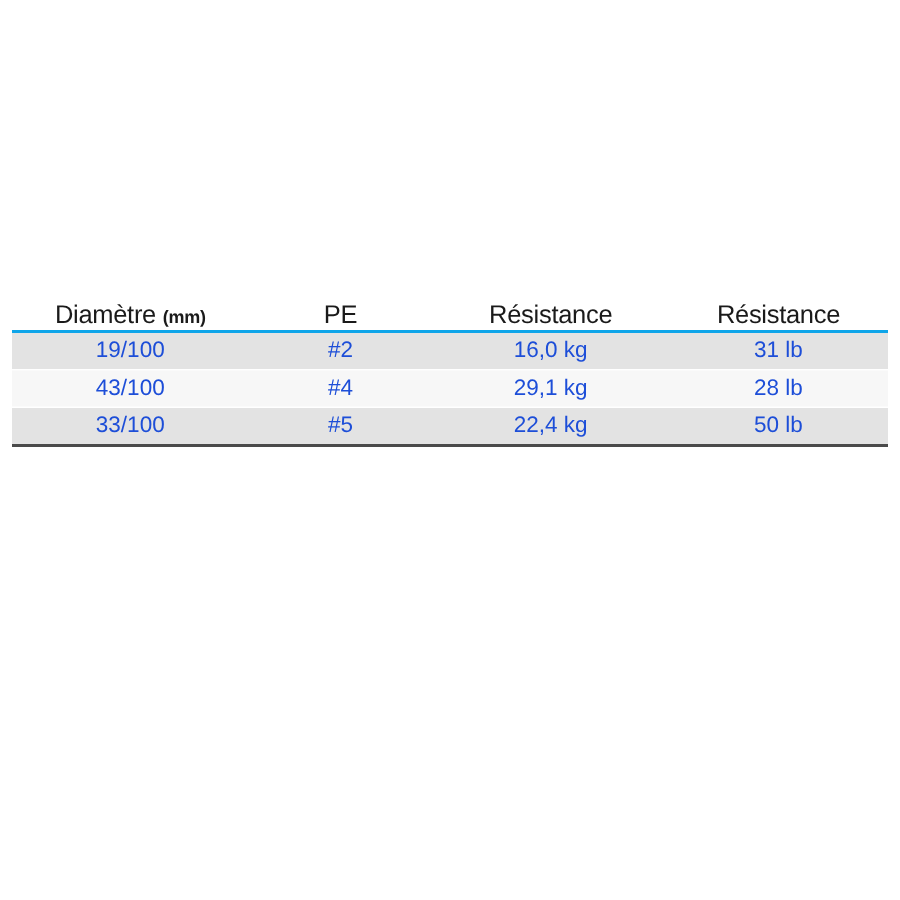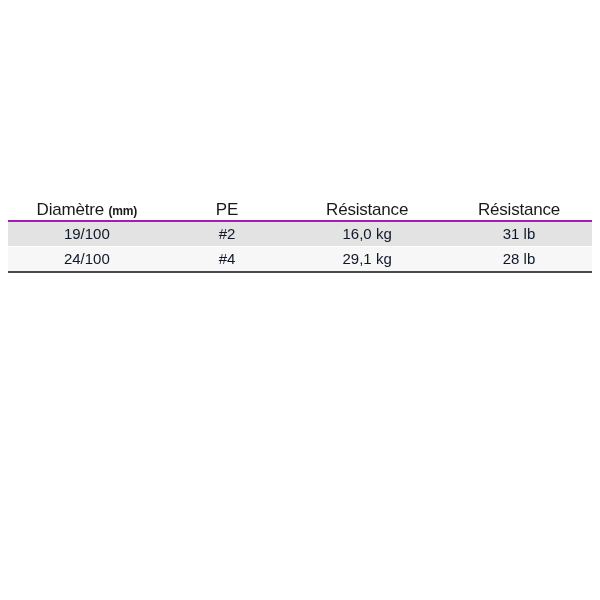--- a/index.html
+++ b/index.html
@@ -44,28 +44,28 @@
     vertical-align: bottom;
     letter-spacing: -0.2px;
   }
 
   thead th .unit {
     font-size: 12px;
     font-weight: bold;
   }
 
   thead tr {
-    border-bottom: 2px solid #a21caf;
+    border-bottom: 2px solid #0ea5e9;
   }
 
   tbody td {
     font-size: 15px;
     height: 24px;
     line-height: 24px;
-    color: #0f172a;
+    color: #1d4ed8;
     border-bottom: 1px solid #ffffff;
   }
 
   tbody tr.odd td {
     background: #e3e3e3;
   }
   tbody tr.even td {
     background: #f7f7f7;
   }
 
@@ -114,21 +114,27 @@
       </tr>
     </thead>
     <tbody>
       <tr class="odd">
         <td>19/100</td>
         <td>#2</td>
         <td>16,0 kg</td>
         <td>31 lb</td>
       </tr>
       <tr class="even">
-        <td>24/100</td>
+        <td>43/100</td>
         <td>#4</td>
         <td>29,1 kg</td>
         <td>28 lb</td>
+      </tr>
+      <tr class="odd">
+        <td>33/100</td>
+        <td>#5</td>
+        <td>22,4 kg</td>
+        <td>50 lb</td>
       </tr>
     </tbody>
   </table>
   <div class="table-bottom-rule"></div>
 </div>
 
 </body></html>

